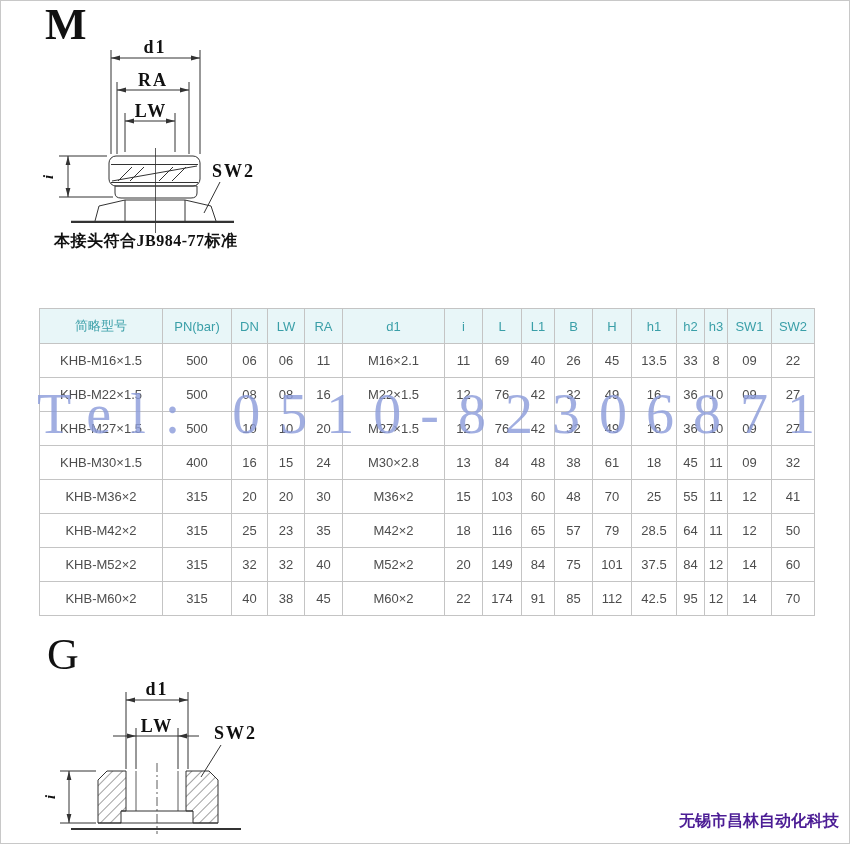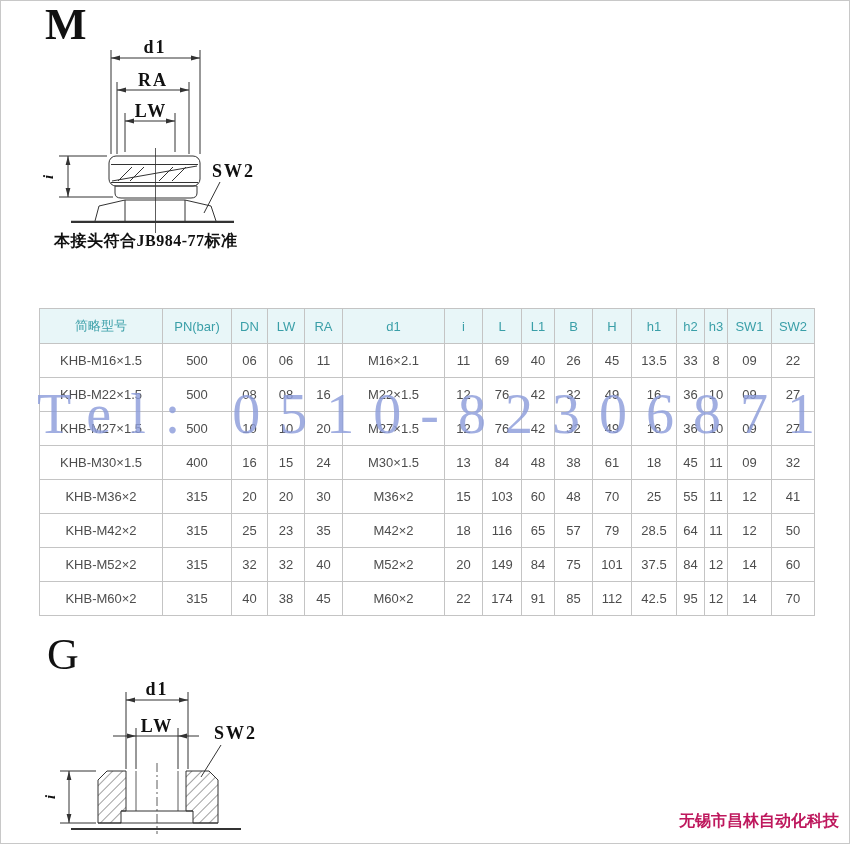--- a/index.html
+++ b/index.html
@@ -14,21 +14,21 @@
   }
   .letter-m{left:44px;top:2px;font-weight:bold;}
   .letter-g{left:46px;top:632px;font-weight:normal;}
   .caption-m{
     position:absolute;left:46px;top:230px;
     font-family:"Liberation Serif","DejaVu Serif",serif;
     font-size:16px;font-weight:bold;color:#111;letter-spacing:0.5px;margin-left:7px;
   }
   .company{
     position:absolute;right:10px;top:810px;
-    font-size:16px;font-weight:bold;color:#be185d;
+    font-size:16px;font-weight:bold;color:#4c1d95;
   }
   svg.diagram{position:absolute;overflow:visible;}
   .svg-m{left:40px;top:0;}
   .svg-g{left:40px;top:630px;}
   svg.diagram text{
     font-family:"Liberation Serif","DejaVu Serif",serif;
     font-size:18px;font-weight:bold;fill:#111;letter-spacing:2px;
   }
   svg.diagram text.ilabel{font-size:15px;font-style:italic;letter-spacing:0;}
 
@@ -208,21 +208,21 @@
             <td>10</td>
             <td>09</td>
             <td>27</td>
           </tr>
           <tr>
             <td>KHB-M30×1.5</td>
             <td>400</td>
             <td>16</td>
             <td>15</td>
             <td>24</td>
-            <td>M30×1.5</td>
+            <td>M30×2.8</td>
             <td>13</td>
             <td>84</td>
             <td>48</td>
             <td>38</td>
             <td>61</td>
             <td>18</td>
             <td>45</td>
             <td>11</td>
             <td>09</td>
             <td>32</td>

